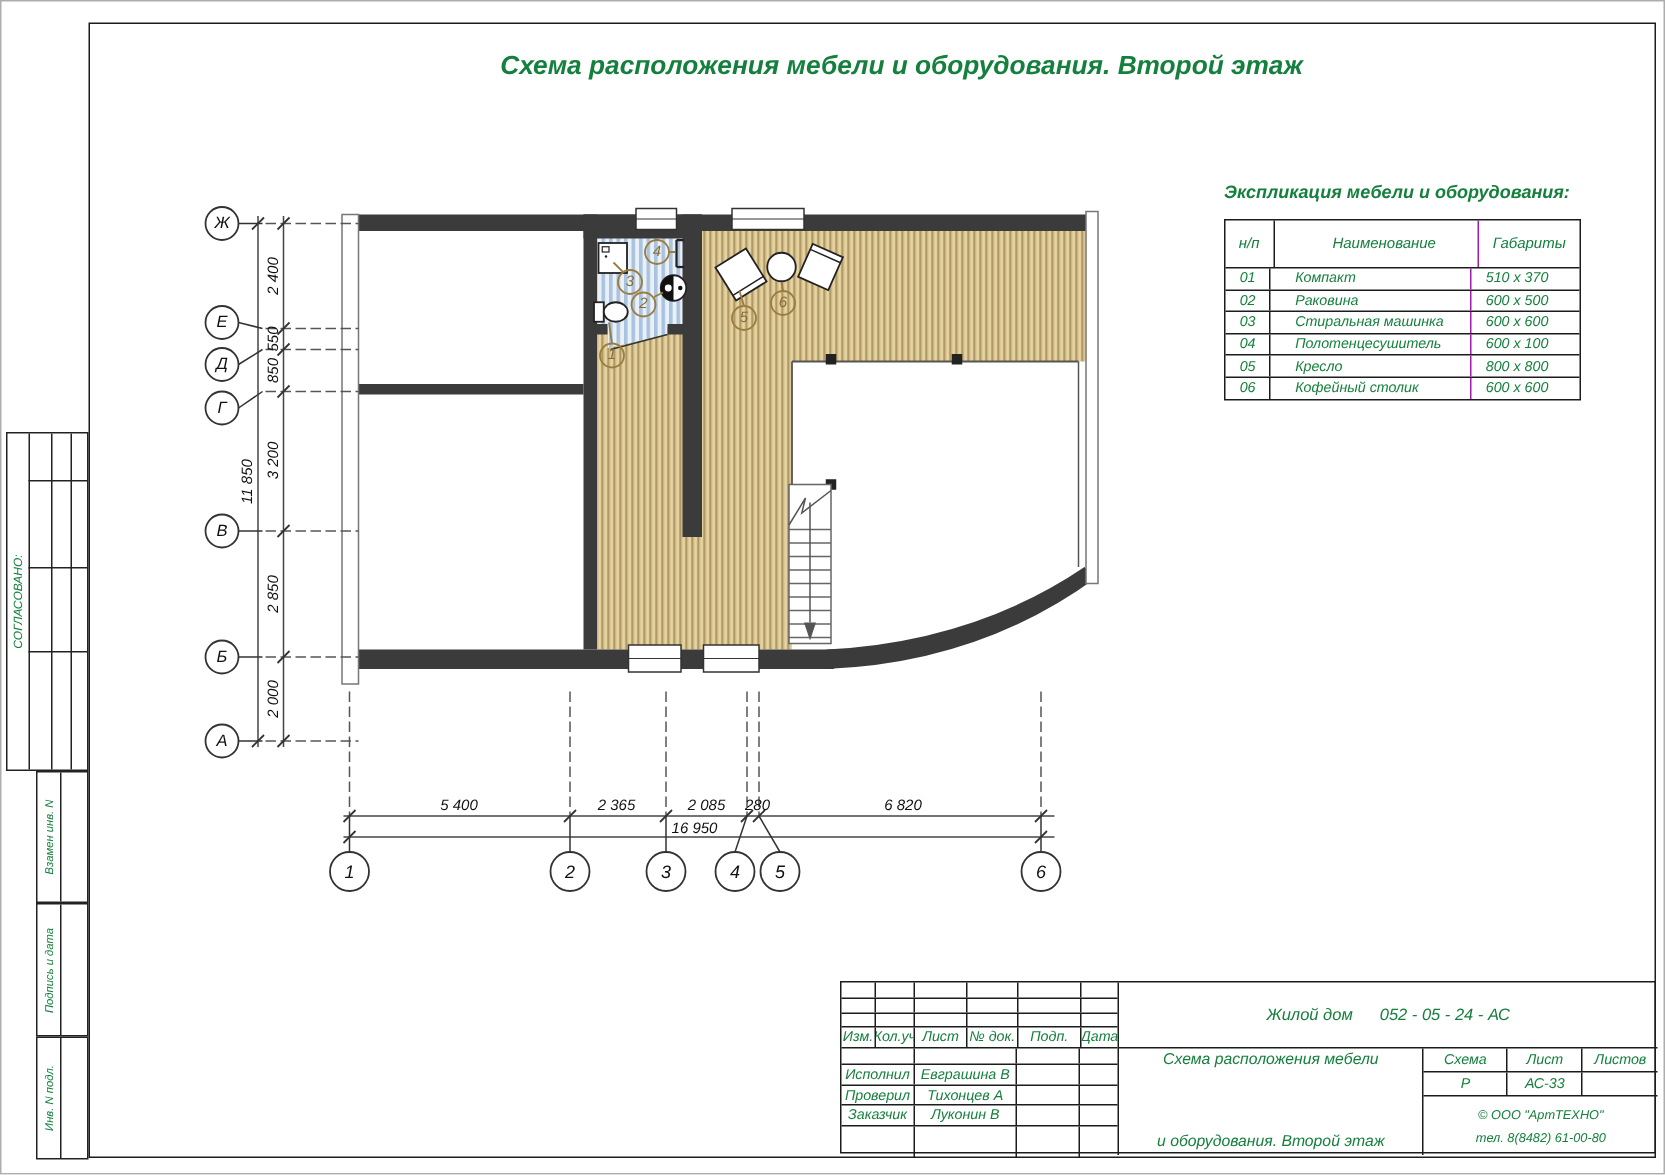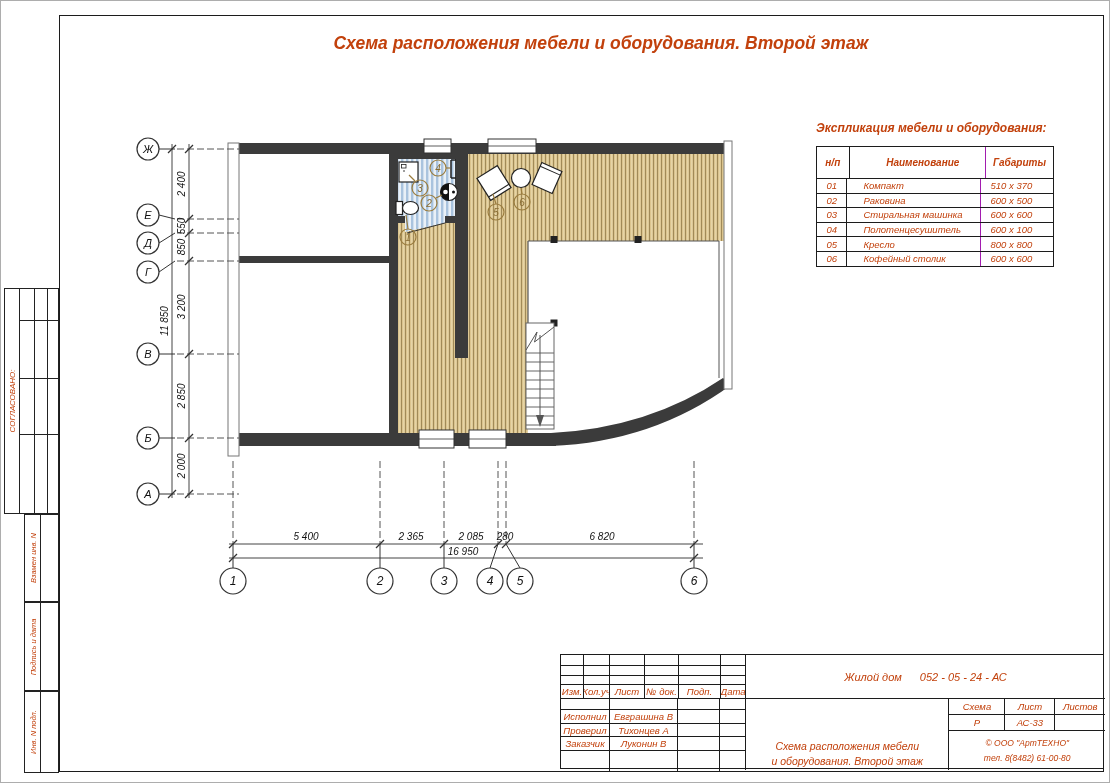--- a/index.html
+++ b/index.html
@@ -1,43 +1,43 @@
 <!DOCTYPE html>
 <html><head>
 <meta charset="utf-8">
 <style>
   html,body{margin:0;padding:0;background:#e8e8e8;}
   #sheet{position:relative;width:1110px;height:783px;background:#fff;border:1px solid #adadad;box-sizing:border-box;overflow:hidden;
-         font-family:"Liberation Sans",sans-serif;color:#c2410c;}
+         font-family:"Liberation Sans",sans-serif;color:#15803d;}
   .abs{position:absolute;box-sizing:border-box;}
   #frame{left:58px;top:14px;width:1045px;height:757px;border:1.6px solid #1c1c1c;}
   #big-title{left:250px;top:32px;width:700px;text-align:center;font-size:17.5px;font-weight:bold;font-style:italic;}
   
   #legend-title{left:815px;top:120px;font-size:12px;font-style:italic;font-weight:bold;}
   #legend{left:815px;top:145px;width:238px;border:1.6px solid #1c1c1c;font-style:italic;}
   .lrow{display:flex;border-bottom:1px solid #1c1c1c;}
   .lrow:last-child{border-bottom:none;}
   .lrow .c1{width:33px;border-right:1px solid #1c1c1c;text-align:center;}
   .lrow .c2{width:130px;border-right:1px solid #a21caf;padding-left:5px;margin-left:11px;}
   .lrow .c3{width:70px;padding-left:10px;}
-  .lhead{height:31px;font-weight:bold;font-size:10px;}
+  .lhead{height:31px;font-weight:normal;font-size:10px;}
   .lhead div{display:flex;align-items:center;justify-content:center;padding-left:0 !important;}
   .ldata{height:13.6px;font-size:9.5px;}
   .ldata div{display:flex;align-items:center;}
   .ldata .c1{justify-content:center;}
   
   #tblock{left:559px;top:653px;width:544px;height:115px;border:1.6px solid #1c1c1c;font-style:italic;}
   .trow{display:flex;border-bottom:1px solid #1c1c1c;}
   .tcell{border-right:1px solid #1c1c1c;display:flex;align-items:center;justify-content:center;font-size:9.5px;overflow:hidden;}
   .tcell.last{border-right:none;}
   #tb-left{position:absolute;left:0;top:0;width:184px;height:115px;border-right:1px solid #1c1c1c;}
   #tb-right{position:absolute;left:185px;top:0;width:359px;height:115px;}
   #tb-band{height:43px;border-bottom:1px solid #1c1c1c;display:flex;align-items:center;justify-content:center;gap:18px;font-size:11px;}
   #tb-low{display:flex;height:71px;}
-  #tb-doc{width:203px;border-right:1px solid #1c1c1c;display:flex;flex-direction:column;align-items:center;justify-content:flex-end;font-size:10.5px;line-height:1.5;}
+  #tb-doc{width:203px;border-right:1px solid #1c1c1c;display:flex;flex-direction:column;align-items:center;justify-content:space-between;font-size:10.5px;line-height:1.5;}
   #tb-slk{width:156px;display:flex;flex-direction:column;}
   .slk-row{display:flex;border-bottom:1px solid #1c1c1c;}
   .slk-row .tcell{height:15px;}
   #tb-comp{flex:1;display:flex;flex-direction:column;align-items:center;justify-content:center;font-size:8.5px;line-height:1.7;}
   
   .stamp{border:1.2px solid #222;}
   .vtext{position:absolute;left:50%;top:50%;transform:translate(-50%,-50%) rotate(-90deg);white-space:nowrap;font-size:7.5px;font-style:italic;}
   .vline{position:absolute;background:#222;width:1px;top:0;bottom:0;}
   .hline{position:absolute;background:#222;height:1px;}
   svg text{font-family:"Liberation Sans",sans-serif;}

